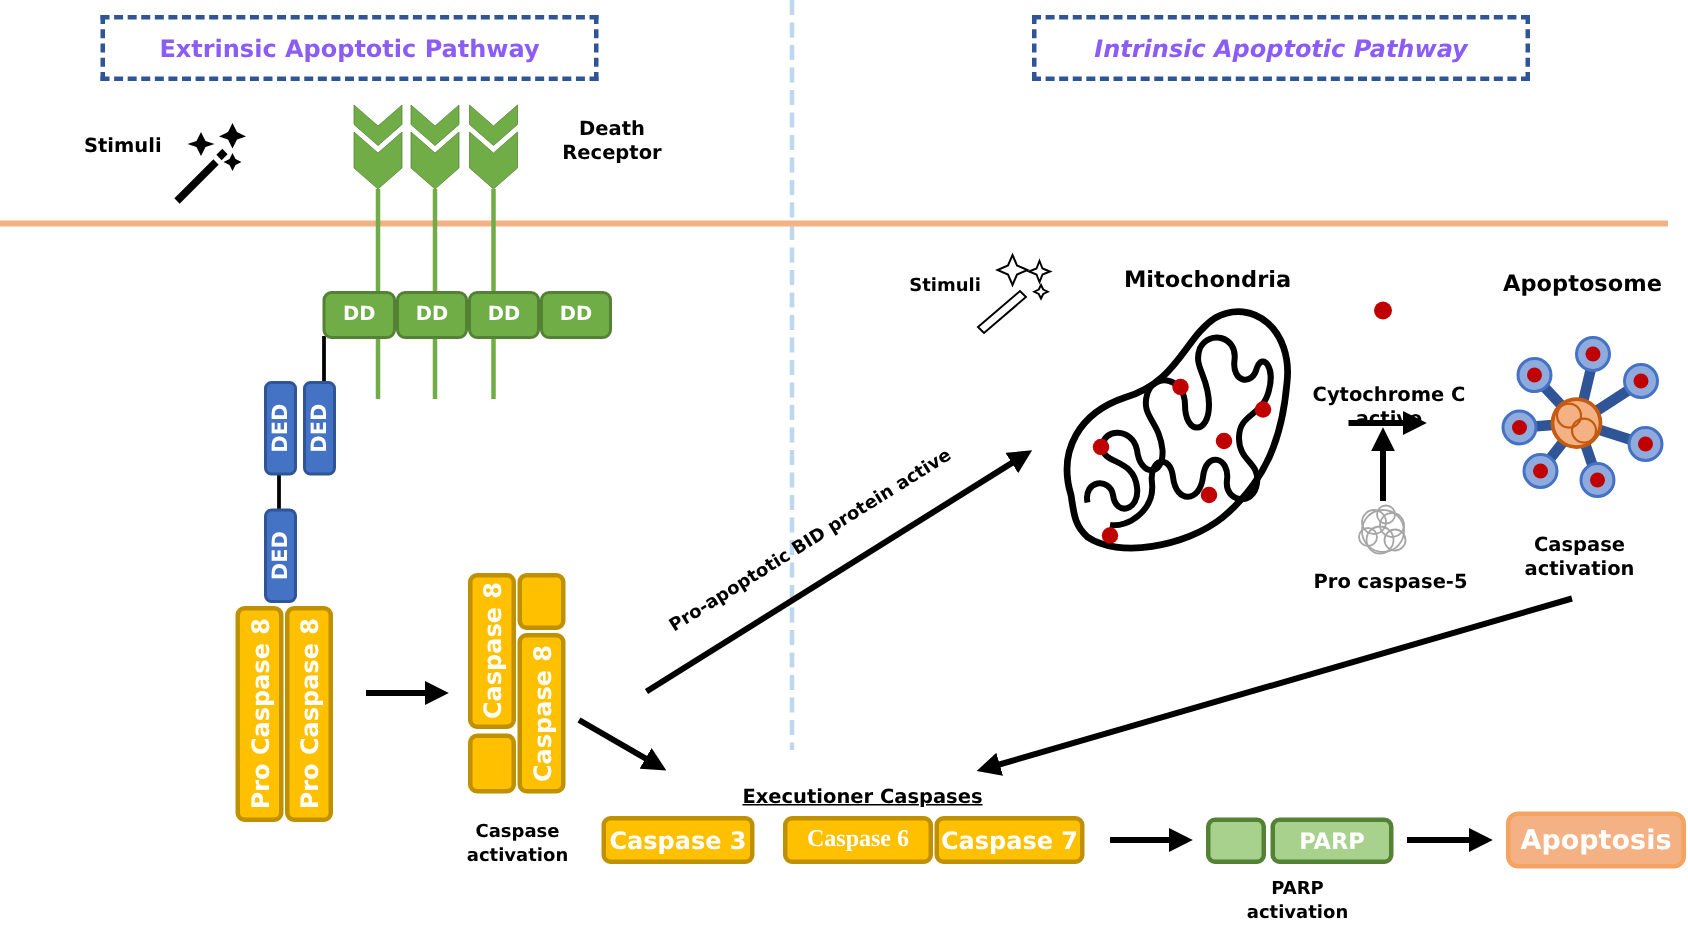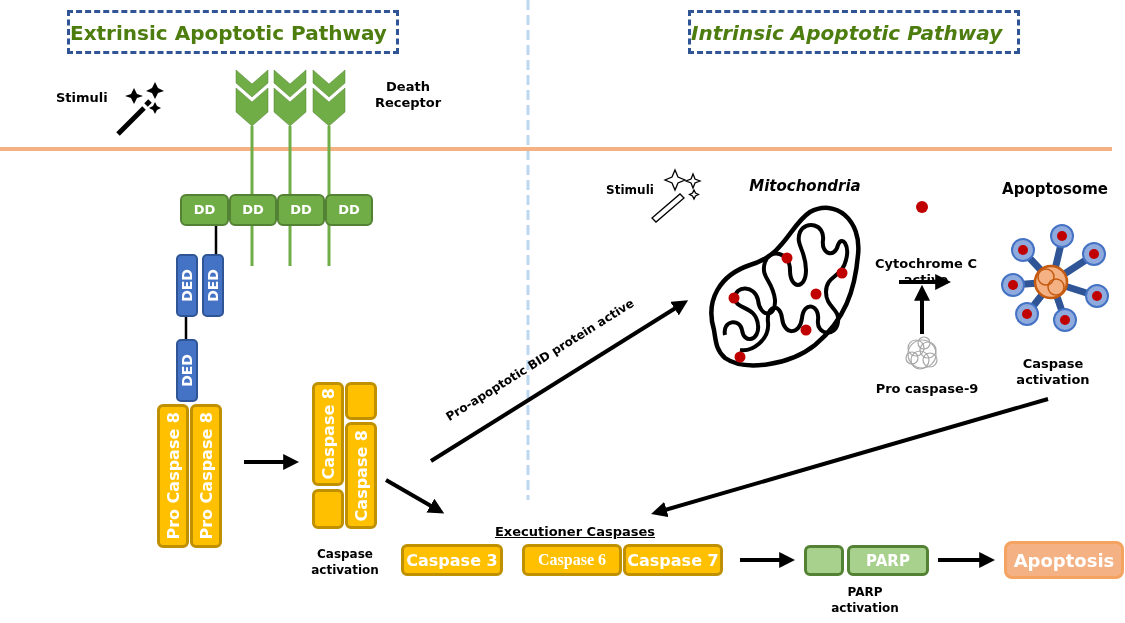--- a/index.html
+++ b/index.html
@@ -1,20 +1,20 @@
 <!DOCTYPE html>
 <html><head>
 <meta charset="utf-8">
 <style>
   html,body{margin:0;padding:0;background:#fff;}
   body{width:1125px;height:623px;position:relative;overflow:hidden;font-family:"DejaVu Sans","Liberation Sans",sans-serif;}
   .abs{position:absolute;}
-  .title-box{border:3px dashed #2f5597;color:#4d7c0f;font-weight:bold;font-size:20px;text-align:left;line-height:40px;box-sizing:border-box;}
+  .title-box{border:3px dashed #2f5597;color:#8b5cf6;font-weight:bold;font-size:16px;text-align:center;line-height:40px;box-sizing:border-box;}
   .lbl{font-size:13px;font-weight:bold;color:#000;text-align:center;line-height:16px;}
-  .dd{background:#70ad47;border:2px solid #548235;border-radius:6px;color:#fff;font-weight:bold;font-size:13px;text-align:center;line-height:28px;box-sizing:border-box;}
+  .dd{background:#70ad47;border:2px solid #548235;border-radius:6px;color:#fff;font-weight:bold;font-size:13px;text-align:center;line-height:28px;box-sizing:border-box;margin-left:35px;}
   .ded{background:#4472c4;border:2px solid #2f5597;border-radius:5px;color:#fff;font-weight:bold;font-size:14px;box-sizing:border-box;display:flex;align-items:center;justify-content:center;}
   .vtext{writing-mode:vertical-rl;transform:rotate(180deg);white-space:nowrap;}
   .casp{background:#ffc000;border:3px solid #bf9000;border-radius:6px;color:#fff;font-weight:bold;font-size:16px;box-sizing:border-box;display:flex;align-items:center;justify-content:center;}
   .parp{background:#a9d18e;border:3px solid #548235;border-radius:6px;color:#fff;font-weight:bold;font-size:15px;box-sizing:border-box;display:flex;align-items:center;justify-content:center;}
   .apop{background:#f4b183;border:3px solid #f4a460;border-radius:8px;color:#fff;font-weight:bold;font-size:18px;box-sizing:border-box;display:flex;align-items:center;justify-content:center;}
   svg{position:absolute;left:0;top:0;}
 </style>
 </head>
 <body>
 
@@ -172,27 +172,27 @@
   </div>
 
 <div class="abs lbl" style="left:305px;top:546px;width:80px;font-size:12px;">
   <div>Caspase</div>
   <div>activation</div>
 </div>
 
 <div class="abs lbl" style="left:420px;top:352px;width:240px;font-size:12px;transform:rotate(-32deg);transform-origin:center;">Pro-apoptotic BID protein active</div>
 
 <div class="abs lbl" style="left:604px;top:182px;width:52px;font-size:12px;">Stimuli</div>
-<div class="abs lbl" style="left:740px;top:178px;width:130px;font-size:15px;font-style:italic;">Mitochondria</div>
+<div class="abs lbl" style="left:740px;top:178px;width:130px;font-size:15px;">Mitochondria</div>
 <div class="abs lbl" style="left:990px;top:181px;width:130px;font-size:15px;">Apoptosome</div>
 <div class="abs lbl" style="left:866px;top:228px;width:120px;margin-top:28px;">
   <div>Cytochrome C</div>
   <div>active</div>
 </div>
-<div class="abs lbl" style="left:872px;top:381px;width:110px;">Pro caspase-9</div>
+<div class="abs lbl" style="left:872px;top:381px;width:110px;">Pro caspase-5</div>
 <div class="abs lbl" style="left:1008px;top:356px;width:90px;">
   <div>Caspase</div>
   <div>activation</div>
 </div>
 
 <div class="abs lbl" style="left:490px;top:524px;width:170px;text-decoration:underline;">Executioner Caspases</div>
 <div class="abs casp" style="left:401px;top:544px;width:102px;height:32px;">Caspase 3</div>
 <div class="abs casp" style="left:522px;top:544px;width:100px;height:32px;font-family:Liberation Serif, serif;">Caspase 6</div>
 <div class="abs casp" style="left:623px;top:544px;width:100px;height:32px;">Caspase 7</div>
 

